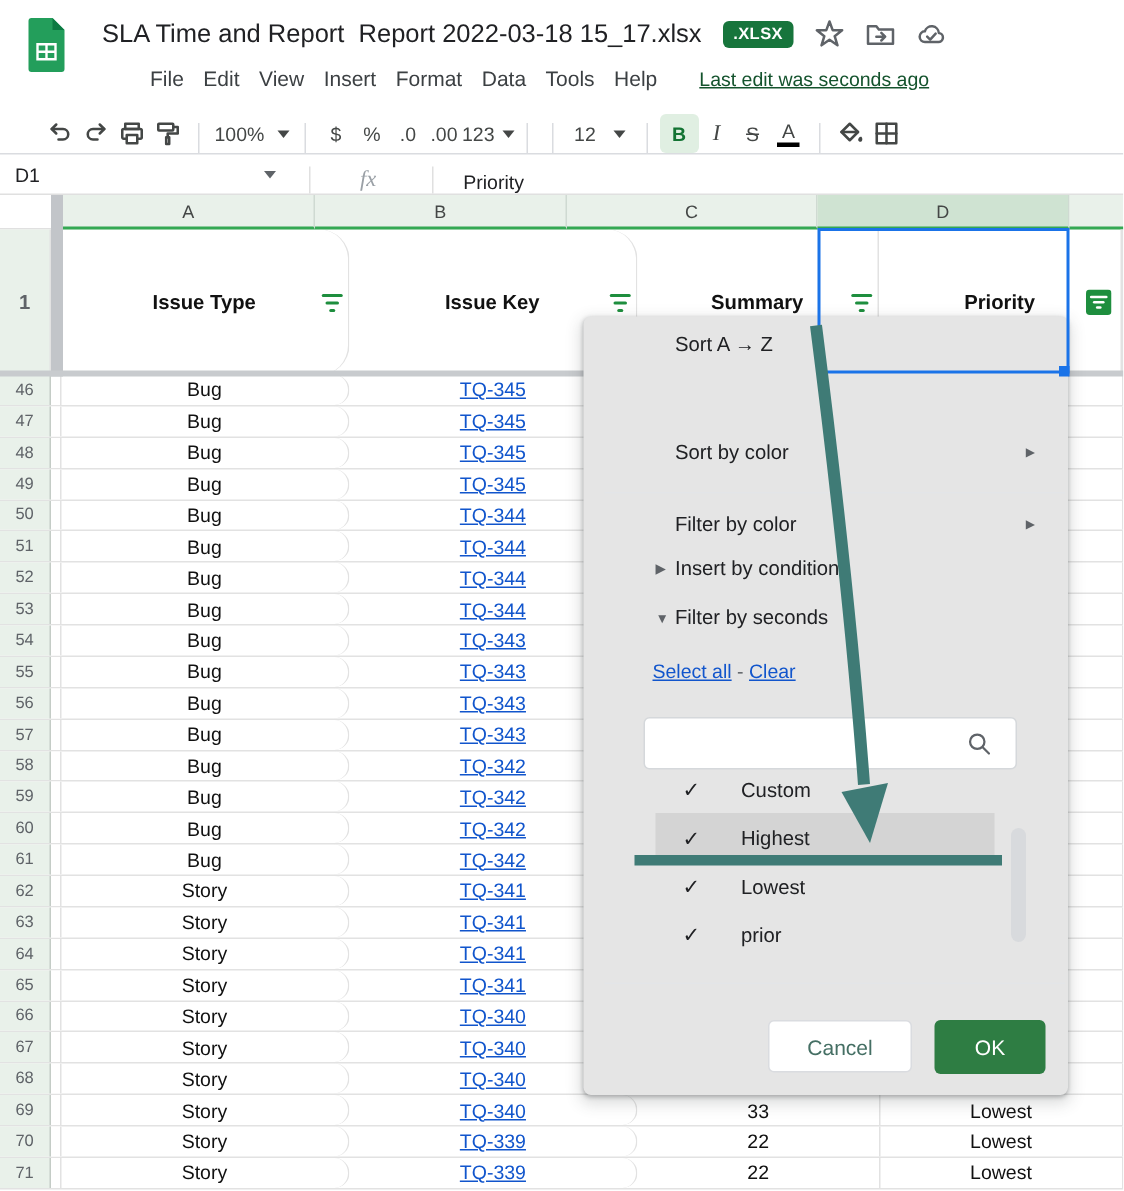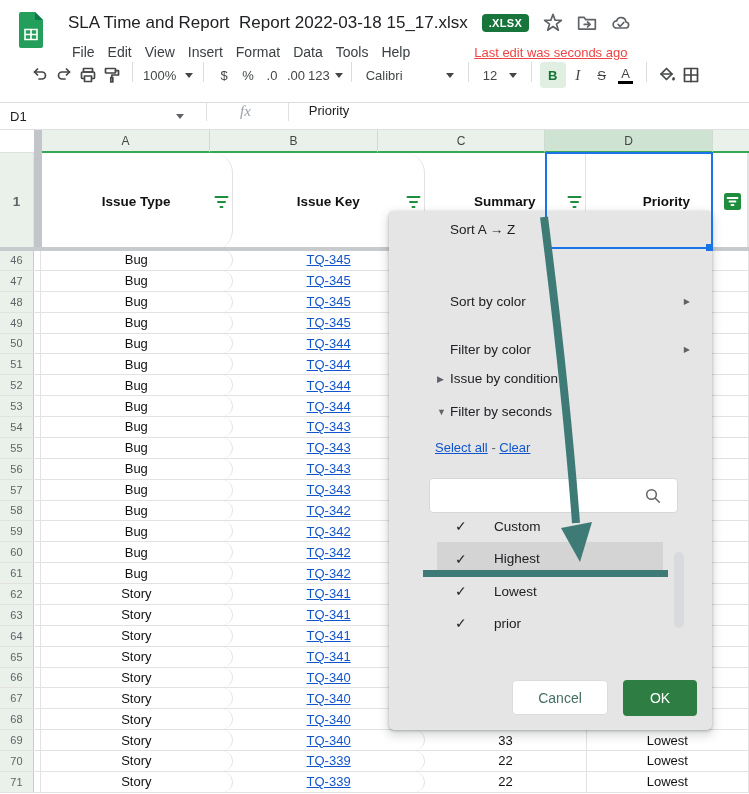--- a/index.html
+++ b/index.html
@@ -14,44 +14,44 @@
   
   .titlebar{position:absolute;left:0;top:0;width:749px;height:62px;background:#fff;display:flex;}
   .logo{position:absolute;left:17px;top:12px;}
   .title-block{position:absolute;left:68px;top:10px;}
   .title-row{display:flex;align-items:center;height:26px;}
   .doc-title{font-size:17px;color:#202124;white-space:pre;}
   .badge{margin-left:14px;background:var(--badge-green);color:#fff;font-size:11px;font-weight:bold;
          padding:3px 7px;border-radius:4px;letter-spacing:.3px;}
   .tb-ic{margin-left:14px;display:flex;align-items:center;}
   .menubar{display:flex;align-items:center;margin-top:6px;height:20px;}
-  #menu-items{display:flex;gap:5px;}
+  #menu-items{display:flex;gap:5px;margin-left:28px;}
   .menu-item{font-size:14px;color:#3c4043;padding:1px 4px;border-radius:4px;cursor:pointer;}
-  .last-edit{margin-left:60px;font-size:13px;color:#ef4444;text-decoration:underline;}
+  .last-edit{margin-left:24px;font-size:13px;color:#14532d;text-decoration:underline;}
 
   
   .toolbar{position:absolute;left:0;top:62px;width:749px;height:41px;border-bottom:1px solid #dadce0;
-           display:flex;align-items:flex-start;padding-left:28px;color:#444746;}
+           display:flex;align-items:flex-end;padding-left:28px;color:#444746;}
   .tb{height:26px;min-width:24px;display:flex;align-items:center;justify-content:center;border-radius:4px;
       font-size:13px;font-weight:500;color:#444746;cursor:pointer;}
   .tb-div{width:1px;height:20px;background:#dadce0;margin:0 8px;flex:none;}
   .caret{width:0;height:0;border-left:4px solid transparent;border-right:4px solid transparent;
          border-top:5px solid #444746;margin-left:5px;}
   .zoom-btn{width:54px;justify-content:space-between;padding:0 2px;}
   .font-btn{width:100px;justify-content:space-between;padding:0 6px;}
   .size-btn{width:46px;justify-content:space-between;padding:0 6px;}
   .bold-btn{background:#e0efe2;color:#137333;font-weight:bold;width:26px;}
   .italic-btn{font-style:italic;font-family:"Liberation Serif",serif;font-size:15px;}
   .strike-btn{text-decoration:line-through;}
   .color-btn{flex-direction:column;line-height:13px;}
   .color-bar{width:15px;height:3px;background:#000;margin-top:1px;}
 
   
   .formulabar{position:absolute;left:0;top:103px;width:749px;height:27px;border-bottom:1px solid #e0e0e0;
-              display:flex;align-items:flex-start;font-size:13px;color:#202124;}
+              display:flex;align-items:flex-end;font-size:13px;color:#202124;}
   .namebox{width:206px;height:100%;display:flex;align-items:center;padding-left:10px;position:relative;cursor:pointer;}
   .namebox .caret{position:absolute;right:22px;border-top-color:#5f6368;}
   .fb-div{width:1px;height:18px;background:#e0e0e0;}
   .fx{font-family:"Liberation Serif",serif;font-style:italic;color:#9aa0a6;font-size:15px;margin-left:33px;}
   .fb-div2{width:1px;height:18px;background:#e0e0e0;margin-left:37px;}
   .fb-value{margin-left:20px;color:#202124;}
 
   
   .colheaders{position:absolute;left:0;top:130px;width:749px;height:23px;display:flex;}
   .ch{height:23px;display:flex;align-items:center;justify-content:center;font-size:12px;color:#444746;
@@ -203,24 +203,20 @@
     <span class="tb-div"></span>
     <span class="tb">$</span>
     <span class="tb">%</span>
     <span class="tb">.0</span>
     <span class="tb">.00</span>
     <span class="tb">
       <span>123</span>
         <span class="caret"></span>
     </span>
     <span class="tb-div"></span>
-    <span class="tb font-btn">
-      <span>Calibri</span>
-        <span class="caret"></span>
-    </span>
     <span class="tb-div"></span>
     <span class="tb size-btn">
       <span>12</span>
         <span class="caret"></span>
     </span>
     <span class="tb-div"></span>
     <span class="tb bold-btn">B</span>
     <span class="tb italic-btn">I</span>
     <span class="tb strike-btn">S</span>
     <span class="tb color-btn">
@@ -625,21 +621,21 @@
       <span>Sort by color</span>
       <span class="fm-sub">▶</span>
     </div>
     <div class="fm-divider" style="top:117px"></div>
     <div class="fm-item" style="top:123px">
       <span>Filter by color</span>
       <span class="fm-sub">▶</span>
     </div>
     <div class="fm-item" style="top:152px">
       <span class="fm-tri">▶</span>
-      <span>Issue by condition</span>
+      <span>Insert by condition</span>
     </div>
     <div class="fm-item" style="top:185px">
       <span class="fm-tri">▼</span>
       <span>Filter by seconds</span>
     </div>
     <div class="fm-links">
       <a>Select all</a>
       <span class="sep"> <span>-</span> </span>
       <a>Clear</a>
     </div>

